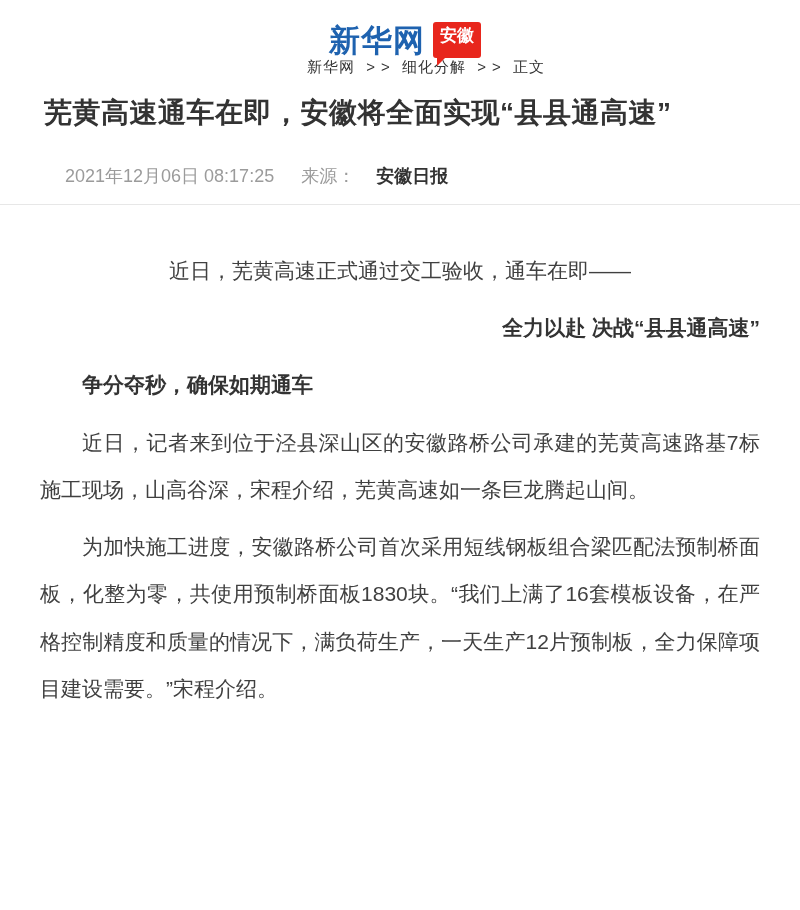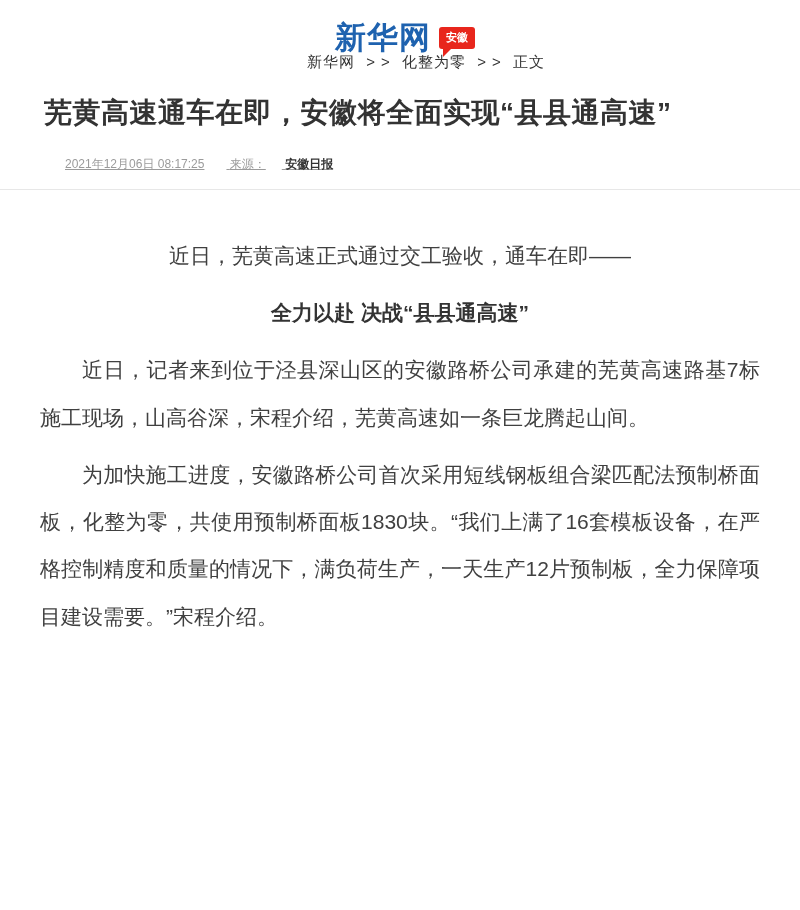--- a/index.html
+++ b/index.html
@@ -28,24 +28,24 @@
     font-weight: 800;
     letter-spacing: 1px;
     line-height: 1;
   }
   .logo-badge {
     position: relative;
     display: inline-block;
     margin-left: 8px;
     background: #e8261c;
     color: #ffffff;
-    font-size: 11px;
+    font-size: 17px;
     font-weight: 700;
     line-height: 1;
-    padding: 5px 7px 6px;
+    padding: 5px 7px 14px;
     border-radius: 3px;
   }
   .logo-badge::after {
     content: "";
     position: absolute;
     left: 4px;
     bottom: -8px;
     width: 0; height: 0;
     border: 5px solid transparent;
     border-top-color: #e8261c;
@@ -67,24 +67,23 @@
   
   .article-title {
     margin: 36px 4px 0;
     font-size: 28px;
     font-weight: 700;
     color: #333333;
     letter-spacing: 0.5px;
     line-height: 1.35;
   }
   .article-meta {
-    margin: 24px 10px 0 25px;
-    font-size: 12px;
+    margin: 32px 10px 0 25px;
+    font-size: 18px;
     color: #9b9b9b;
-    text-decoration: underline;
   }
   .article-meta .date { margin-right: 22px; }
   .article-meta .source-label { margin-right: 16px; }
   .article-meta .source-name {
     color: #333333;
     font-weight: 700;
   }
   .divider {
     border: none;
     border-top: 1px solid #e7e7e7;
@@ -99,21 +98,21 @@
     color: #404040;
     text-align: justify;
     text-indent: 2em;
     margin: 0 0 10px;
   }
   .article-body p.center {
     text-align: center;
     text-indent: 0;
   }
   .article-body p.center-bold {
-    text-align: center;
+    text-align: right;
     text-indent: 0;
     font-weight: 700;
     color: #333333;
   }
   .article-body p.bold {
     font-weight: 700;
     color: #333333;
   }
 </style>
 </head>
@@ -122,38 +121,39 @@
 <div class="page">
 
   <header class="site-header">
     <div class="logo">
       <span class="logo-text">新华网</span>
       <span class="logo-badge">安徽</span>
     </div>
     <nav class="breadcrumb">
       <a>新华网</a>
       <span class="sep">&gt; &gt;</span>
-      <a>化整为零</a>
+      <a>细化分解</a>
       <span class="sep">&gt; &gt;</span>
       <span>正文</span>
     </nav>
   </header>
 
   <main>
     <h1 class="article-title">芜黄高速通车在即，安徽将全面实现“县县通高速”</h1>
 
     <div class="article-meta">
       <span class="date">2021年12月06日 08:17:25</span>
       <span class="source-label">来源：</span>
       <span class="source-name">安徽日报</span>
     </div>
 
     <hr class="divider">
 
     <article class="article-body">
         <p class="center">近日，芜黄高速正式通过交工验收，通车在即——</p>
         <p class="center-bold">全力以赴 决战“县县通高速”</p>
+        <p class="bold">争分夺秒，确保如期通车</p>
         <p class="normal">近日，记者来到位于泾县深山区的安徽路桥公司承建的芜黄高速路基7标施工现场，山高谷深，宋程介绍，芜黄高速如一条巨龙腾起山间。</p>
         <p class="normal">为加快施工进度，安徽路桥公司首次采用短线钢板组合梁匹配法预制桥面板，化整为零，共使用预制桥面板1830块。“我们上满了16套模板设备，在严格控制精度和质量的情况下，满负荷生产，一天生产12片预制板，全力保障项目建设需要。”宋程介绍。</p>
       </article>
   </main>
 
 </div>
 
 </body></html>

